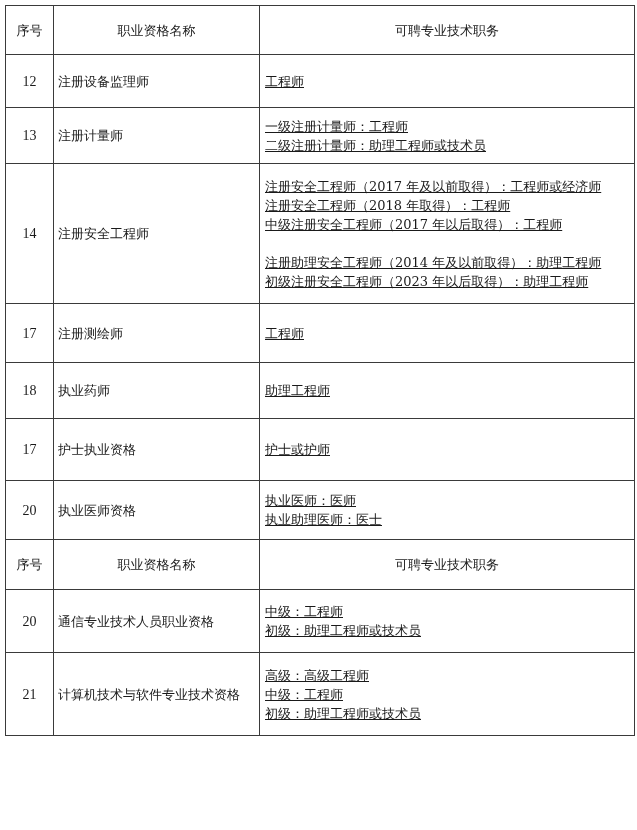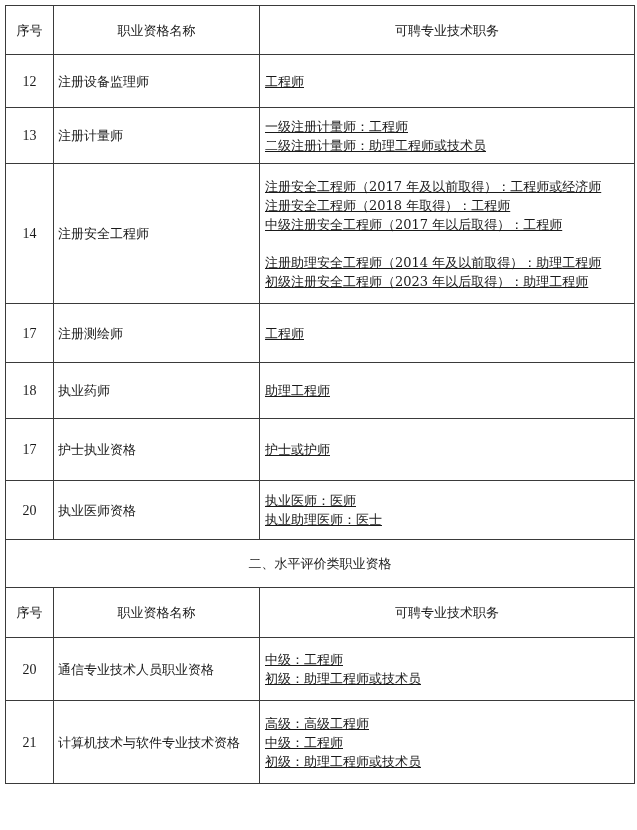--- a/index.html
+++ b/index.html
@@ -128,23 +128,20 @@
 
     <tr style="height:59px">
       <td class="c-no">20</td>
       <td class="c-name">执业医师资格</td>
       <td class="c-post">
         <span class="line">执业医师：医师</span>
         <span class="line">执业助理医师：医士</span>
       </td>
     </tr>
 
-    <tr style="height:48px">
-      <td class="section" colspan="3">二、水平评价类职业资格</td>
-    </tr>
 
     <tr style="height:50px">
       <td class="hdr">序号</td>
       <td class="hdr">职业资格名称</td>
       <td class="hdr">可聘专业技术职务</td>
     </tr>
 
 
     <tr style="height:63px">
       <td class="c-no">20</td>

